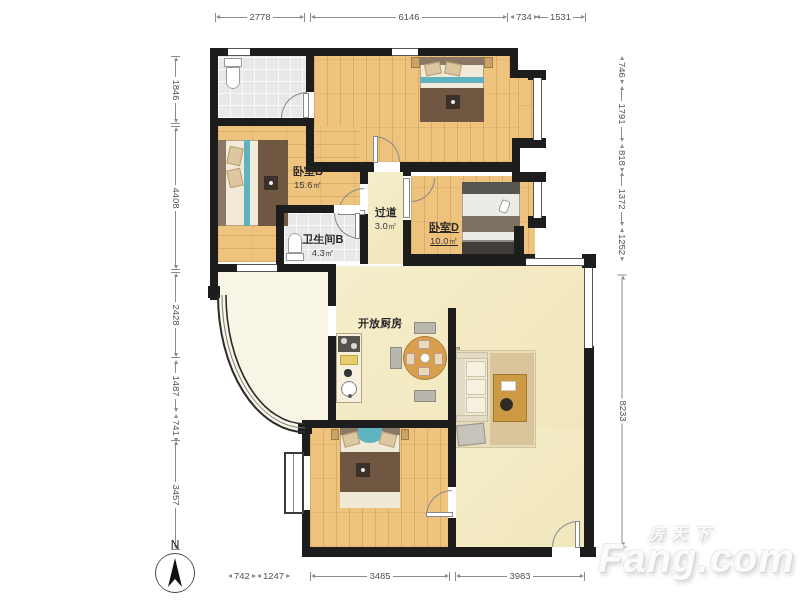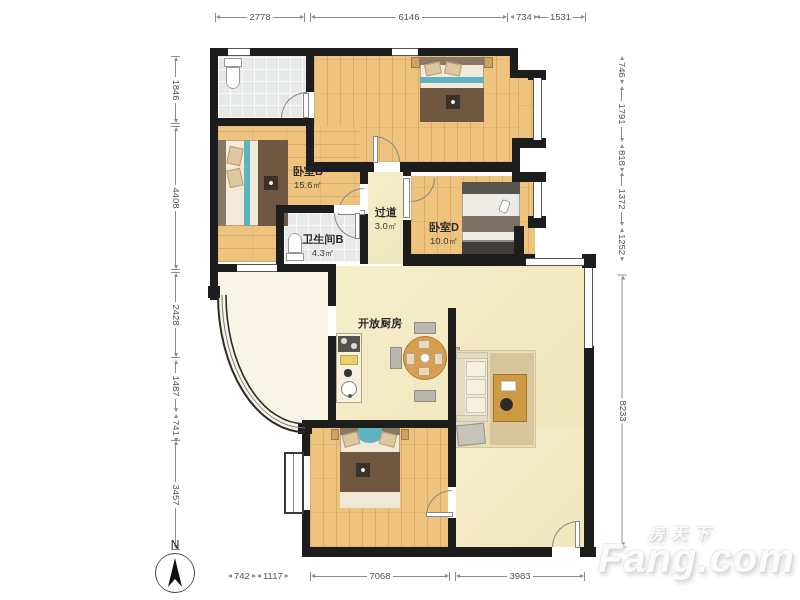--- a/index.html
+++ b/index.html
@@ -216,21 +216,21 @@
   <div class="leaf" style="left:575px;top:521px;width:5px;height:27px;"></div>
 
   <div class="room-label" style="left:268px;top:165px;width:80px;">
     <div>卧室B</div>
     <div class="area">15.6㎡</div>
   </div>
   <div class="room-label" style="left:365px;top:206px;width:42px;">
     <div>过道</div>
     <div class="area">3.0㎡</div>
   </div>
-  <div class="room-label" style="left:404px;top:221px;width:80px;">
+  <div class="room-label" style="left:404px;top:221px;width:80px;text-decoration:underline;">
     <div>卧室D</div>
     <div class="area">10.0㎡</div>
   </div>
   <div class="room-label" style="left:283px;top:233px;width:80px;">
     <div>卫生间B</div>
     <div class="area">4.3㎡</div>
   </div>
   <div class="room-label" style="left:340px;top:317px;width:80px;">
     <div>开放厨房</div>
     <div class="area"></div>
@@ -268,28 +268,28 @@
       <i class="dim-tick"></i>
     </div>
 
   <div class="hdim" style="left:228px;top:569px;width:28px;">
       <i class="dim-ah">◂</i>
       <span class="dim-lbl">742</span>
       <i class="dim-ah">▸</i>
     </div>
   <div class="hdim" style="left:257px;top:569px;width:40px;">
       <i class="dim-ah">◂</i>
-      <span class="dim-lbl">1117</span>
+      <span class="dim-lbl">1247</span>
       <i class="dim-ah">▸</i>
     </div>
   <div class="hdim" style="left:310px;top:569px;width:140px;">
       <i class="dim-tick"></i>
       <i class="dim-ah">◂</i>
       <i class="dim-ln"></i>
-      <span class="dim-lbl">7068</span>
+      <span class="dim-lbl">3485</span>
       <i class="dim-ln"></i>
       <i class="dim-ah">▸</i>
       <i class="dim-tick"></i>
     </div>
   <div class="hdim" style="left:455px;top:569px;width:130px;">
       <i class="dim-tick"></i>
       <i class="dim-ah">◂</i>
       <i class="dim-ln"></i>
       <span class="dim-lbl">3983</span>
       <i class="dim-ln"></i>

